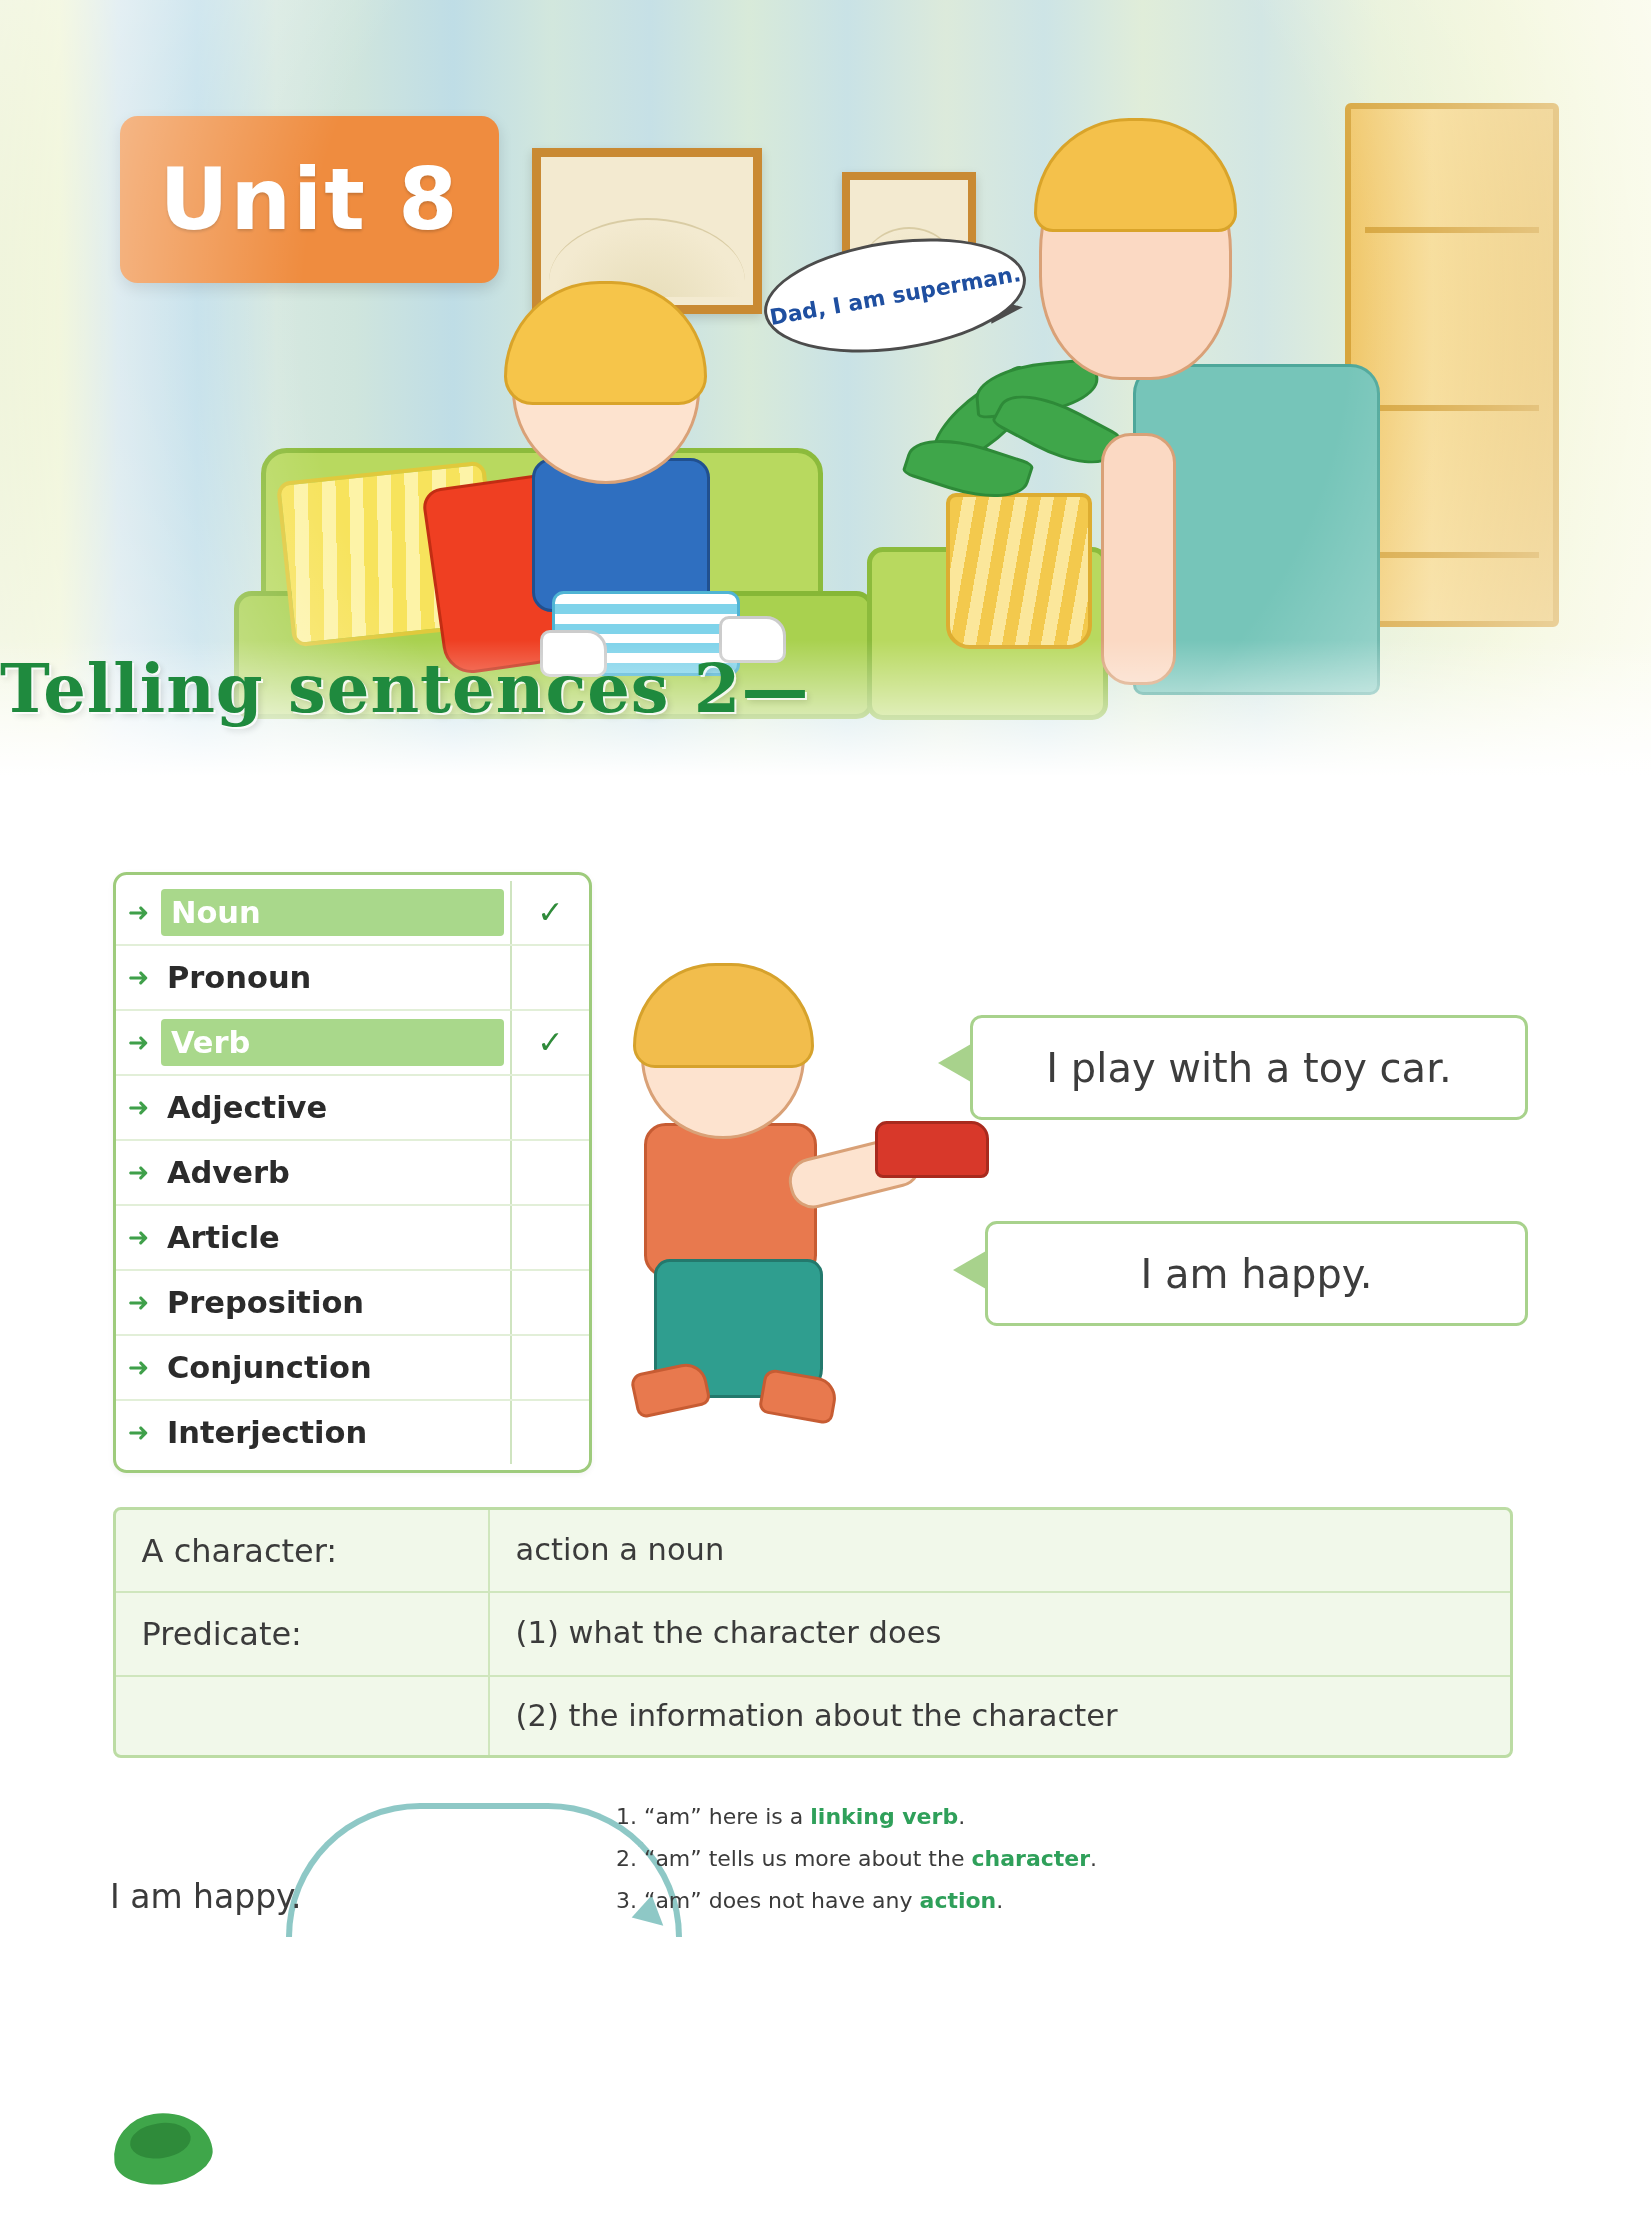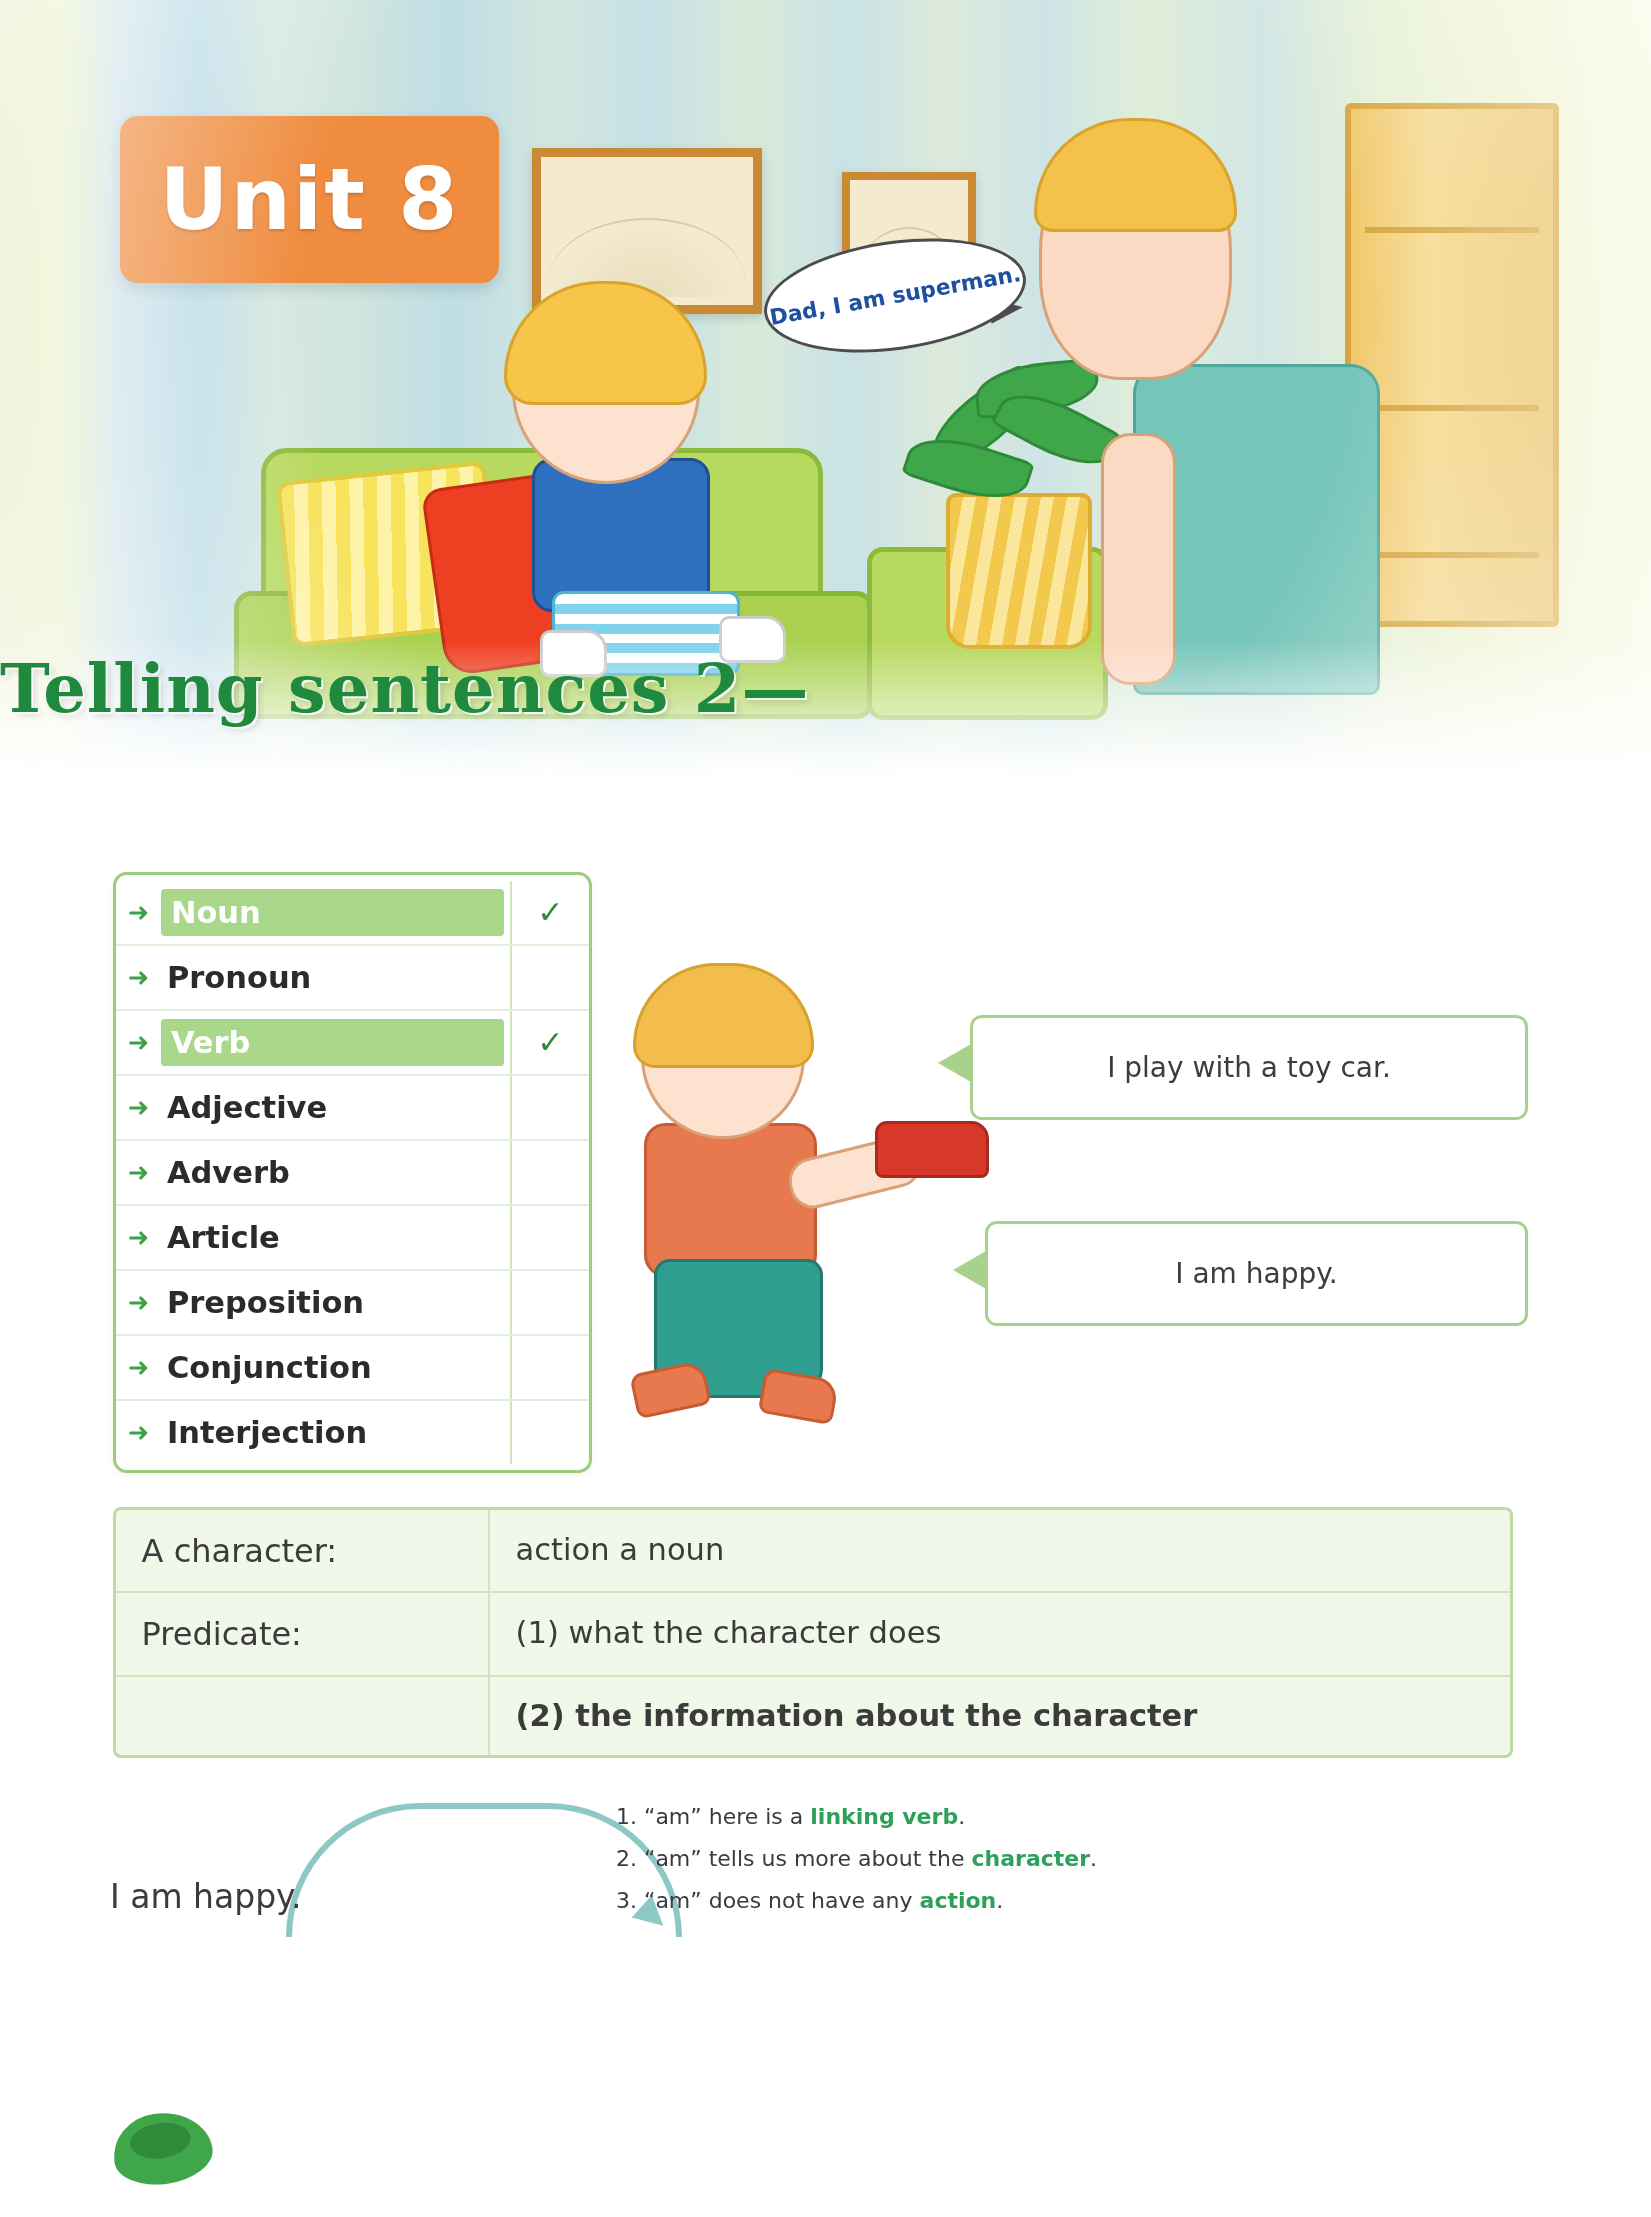--- a/index.html
+++ b/index.html
@@ -342,21 +342,21 @@
   
   .sent-bubble {
     position: absolute;
     border: 3px solid #a8d28c;
     border-radius: 11.8px;
     background: #ffffff;
     display: flex;
     align-items: center;
     justify-content: center;
     font-family: "DejaVu Sans", sans-serif;
-    font-size: 28px;
+    font-size: 40px;
     color: #3d3d3d;
   }
   .sb1 { left: 970px; top: 1015px; width: 552px; height: 99px; }
   .sb2 { left: 985px; top: 1221px; width: 537px; height: 99px; }
   .sb-tail {
     position: absolute;
     width: 0; height: 0;
     border-right: 33px solid #a8d28c;
     border-top: 19.7px solid transparent;
     border-bottom: 19.7px solid transparent;
@@ -367,21 +367,21 @@
     position: absolute;
     left: 113px;
     top: 1507px;
     width: 1394px;
     border: 3px solid #bcdca4;
     border-radius: 7.9px;
     background: #f1f8ea;
     overflow: hidden;
   }
   .def-row { display: flex; border-bottom: 2px solid #cfe6bd; }
-  .def-row:last-child { border-bottom: none; font-weight: bold; }
+  .def-row:last-child { border-bottom: none; }
   .def-key {
     width: 374px;
     padding: 21.7px 25.6px;
     font-family: "DejaVu Sans", sans-serif;
     font-size: 32px;
     color: #3b3b3b;
     border-right: 2px solid #cfe6bd;
     box-sizing: border-box;
   }
   .def-val {

